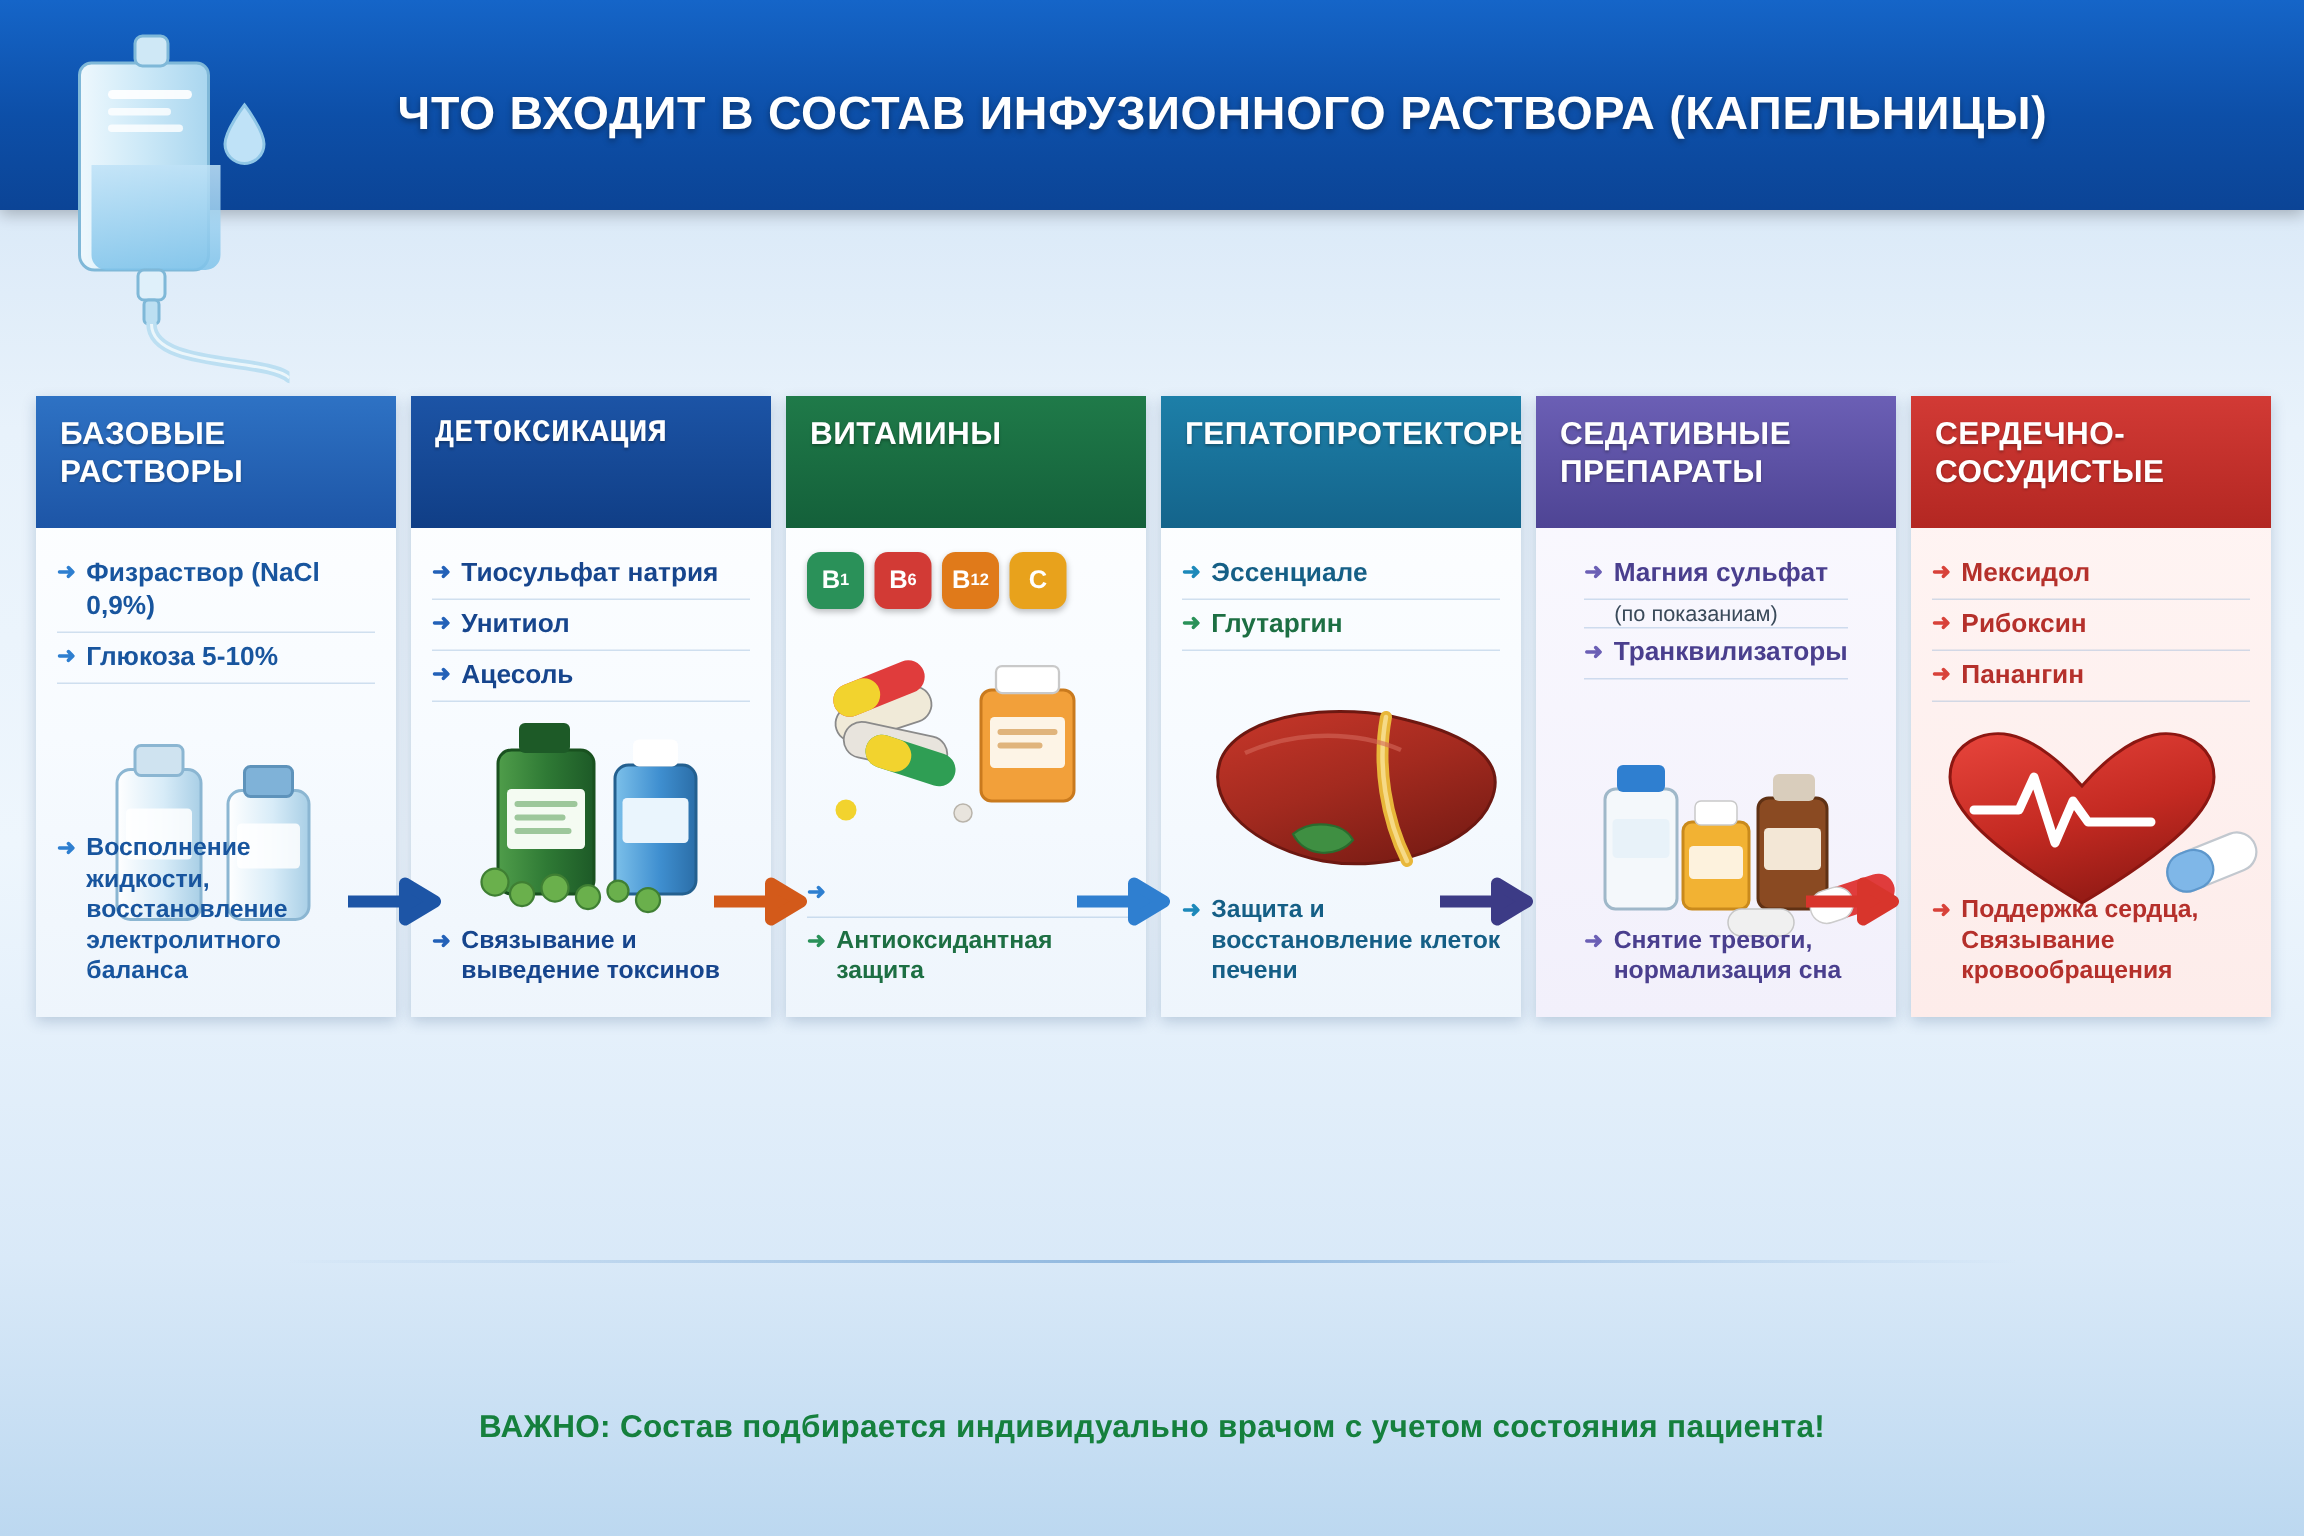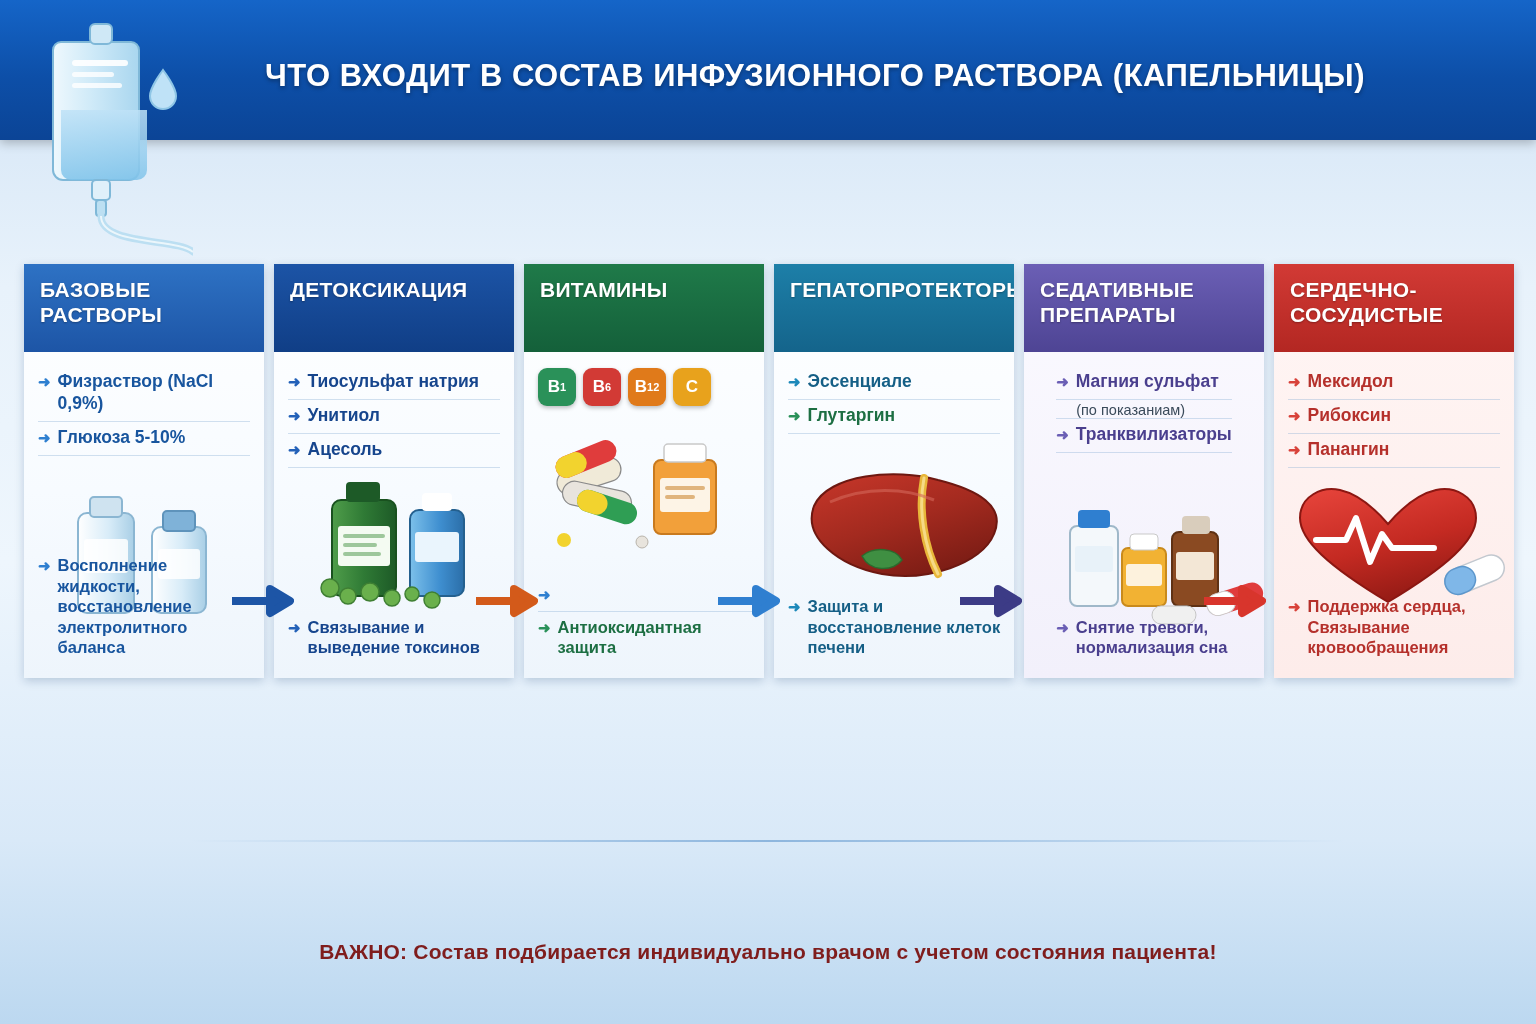--- a/index.html
+++ b/index.html
@@ -61,21 +61,21 @@
 
   
   .desc { position: absolute; left: 14px; right: 12px; bottom: 14px; }
   .desc .item { font-size: 16.5px; }
 
   
   .art { position: absolute; left: 0; right: 0; }
 
   
   .c0 .col-head { background: linear-gradient(180deg, #2e72c4 0%, #1d55a6 100%); }
-  .c1 .col-head { background: linear-gradient(180deg, #1c54a6 0%, #103e86 100%); }
+  .c1 .col-head { background: linear-gradient(180deg, #1c54a6 0%, #103e86 100%); font-family: Liberation Mono, monospace; }
   .c2 .col-head { background: linear-gradient(180deg, #1f7a49 0%, #14603a 100%); }
   .c3 .col-head { background: linear-gradient(180deg, #1d7fa8 0%, #14648b 100%); }
   .c4 .col-head { background: linear-gradient(180deg, #6b5fb5 0%, #4e4494 100%); }
   .c5 .col-head { background: linear-gradient(180deg, #d23a35 0%, #b32722 100%); }
 
   .c0 .item { color: #18559e; } .c0 .arw { color: #2e7fd0; }
   .c1 .item { color: #16458d; } .c1 .arw { color: #2361b8; }
   .c2 .item { color: #1d6f43; } .c2 .arw { color: #2a9159; }
   .c2 .item.blue { color: #18559e; } .c2 .item.blue .arw { color: #2e7fd0; }
   .c3 .item { color: #155f86; } .c3 .arw { color: #1d89ba; }
@@ -97,21 +97,21 @@
   .vit sub { font-size: 11px; }
 
   
   .connector { position: absolute; top: 584px; width: 62px; height: 34px; }
 
   
   #footer {
     position: absolute; left: 0; bottom: 60px; width: 1536px; text-align: center;
   }
   #footer-text {
-    color: #7f1d1d; font-size: 21px; font-weight: bold; letter-spacing: .2px;
+    color: #15803d; font-size: 21px; font-weight: bold; letter-spacing: .2px;
   }
   #footer-rule {
     position: absolute; left: 190px; top: 840px; width: 1156px; height: 2px;
     background: linear-gradient(90deg, rgba(80,140,200,0) 0%, rgba(80,140,200,.55) 50%, rgba(80,140,200,0) 100%);
   }
 </style>
 </head>
 <body>
 
 <div id="header">

